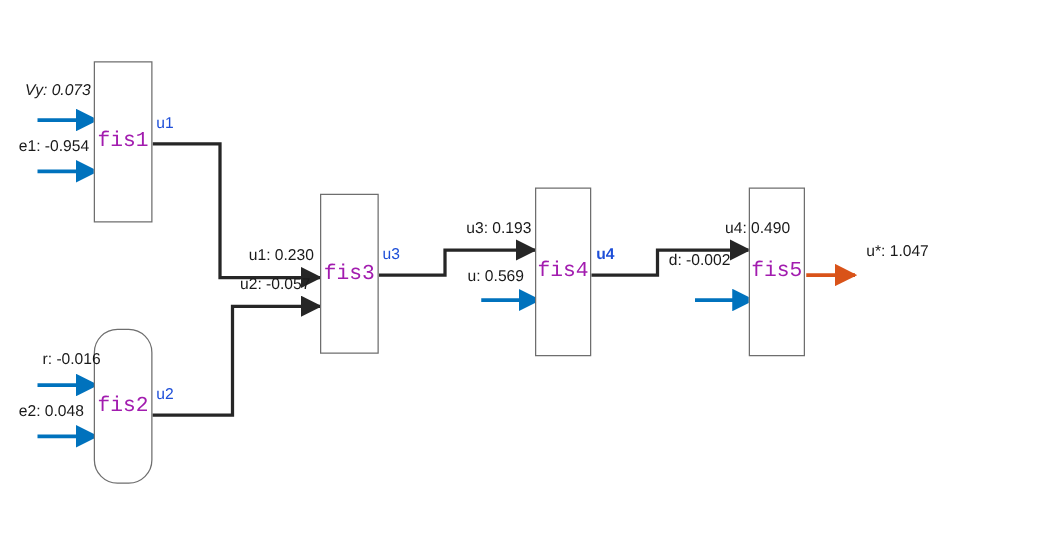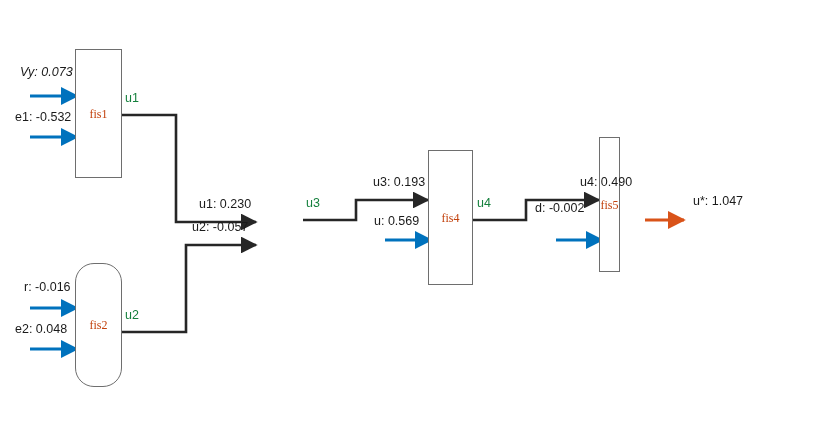--- a/index.html
+++ b/index.html
@@ -29,39 +29,39 @@
   .fis-block {
     position: absolute;
     box-sizing: border-box;
     border: 1px solid #6e6e6e;
     background: #ffffff;
     display: flex;
     align-items: center;
     justify-content: center;
   }
   .fis-block-label {
-    font-size: 12px;
-    color: #c2410c;
-    font-family: Liberation Serif, serif;
+    font-size: 17px;
+    color: #a21caf;
+    font-family: Liberation Mono, monospace;
     line-height: 1;
     user-select: none;
   }
   .sig-label {
     position: absolute;
     font-size: 12.5px;
     color: #1a1a1a;
     font-family: "Liberation Sans", sans-serif;
     white-space: nowrap;
     line-height: 1;
     user-select: none;
   }
   .port-label {
     position: absolute;
     font-size: 12.5px;
-    color: #15803d;
+    color: #1d4ed8;
     font-family: "Liberation Sans", sans-serif;
     white-space: nowrap;
     line-height: 1;
     user-select: none;
   }
 </style>
 </head>
 <body>
 
 <div id="canvas">
@@ -98,34 +98,37 @@
   </svg>
 
   <div class="fis-block" style="left:75px; top:49px; width:47px; height:129px;">
     <span class="fis-block-label">fis1</span>
   </div>
 
   <div class="fis-block" style="left:75px; top:263px; width:47px; height:124px;border-radius:19px;">
     <span class="fis-block-label">fis2</span>
   </div>
 
+  <div class="fis-block" style="left:256px; top:155px; width:47px; height:128px;">
+    <span class="fis-block-label">fis3</span>
+  </div>
 
   <div class="fis-block" style="left:428px; top:150px; width:45px; height:135px;">
     <span class="fis-block-label">fis4</span>
   </div>
 
-  <div class="fis-block" style="left:599px; top:137px; width:21px; height:135px;">
+  <div class="fis-block" style="left:599px; top:150px; width:45px; height:135px;">
     <span class="fis-block-label">fis5</span>
   </div>
 
   <div class="sig-label" style="left:20px; top:66px;font-style:italic;">Vy: 0.073</div>
 
-  <div class="sig-label" style="left:15px; top:111px;">e1: -0.532</div>
+  <div class="sig-label" style="left:15px; top:111px;">e1: -0.954</div>
 
-  <div class="sig-label" style="left:24px; top:281px;">r: -0.016</div>
+  <div class="sig-label" style="left:34px; top:281px;">r: -0.016</div>
 
   <div class="sig-label" style="left:15px; top:323px;">e2: 0.048</div>
 
   <div class="sig-label" style="left:374px; top:215px;">u: 0.569</div>
 
   <div class="sig-label" style="left:535px; top:202px;">d: -0.002</div>
 
   <div class="sig-label" style="left:199px; top:198px;">u1: 0.230</div>
 
   <div class="sig-label" style="left:192px; top:221px;">u2: -0.057</div>
@@ -133,17 +136,17 @@
   <div class="sig-label" style="left:373px; top:176px;">u3: 0.193</div>
 
   <div class="sig-label" style="left:544px; top:176px;padding-left:36px;">u4: 0.490</div>
 
   <div class="port-label" style="left:125px; top:92px;">u1</div>
 
   <div class="port-label" style="left:125px; top:309px;">u2</div>
 
   <div class="port-label" style="left:306px; top:197px;">u3</div>
 
-  <div class="port-label" style="left:477px; top:197px;">u4</div>
+  <div class="port-label" style="left:477px; top:197px;font-weight:bold;">u4</div>
 
   <div class="sig-label" style="left:646px; top:195px;margin-left:47px;">u*: 1.047</div>
 
 </div>
 
 </body></html>

